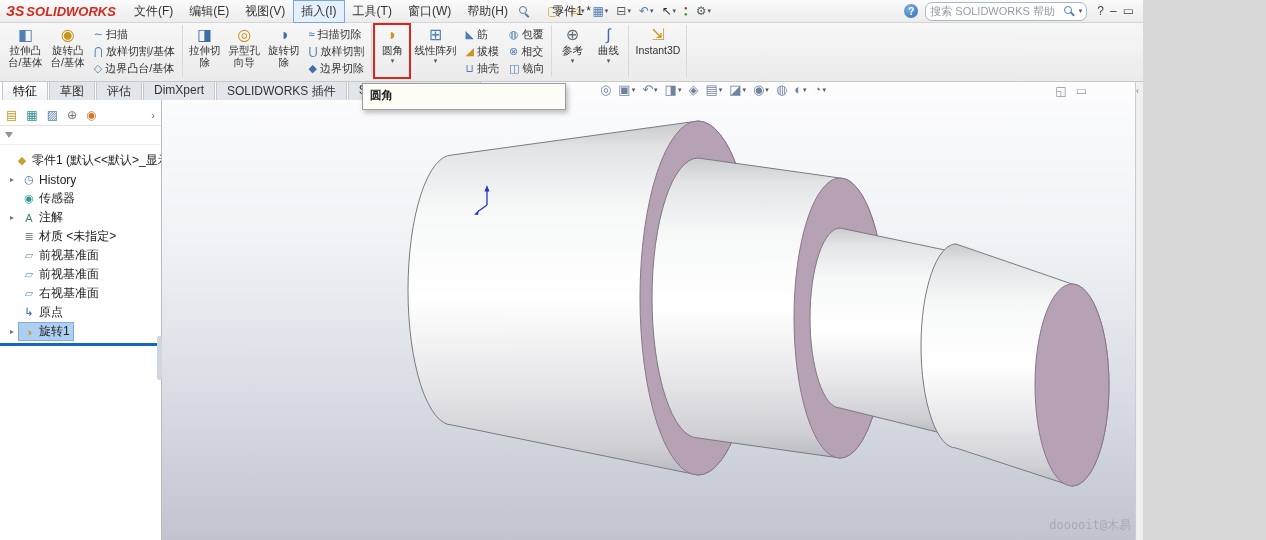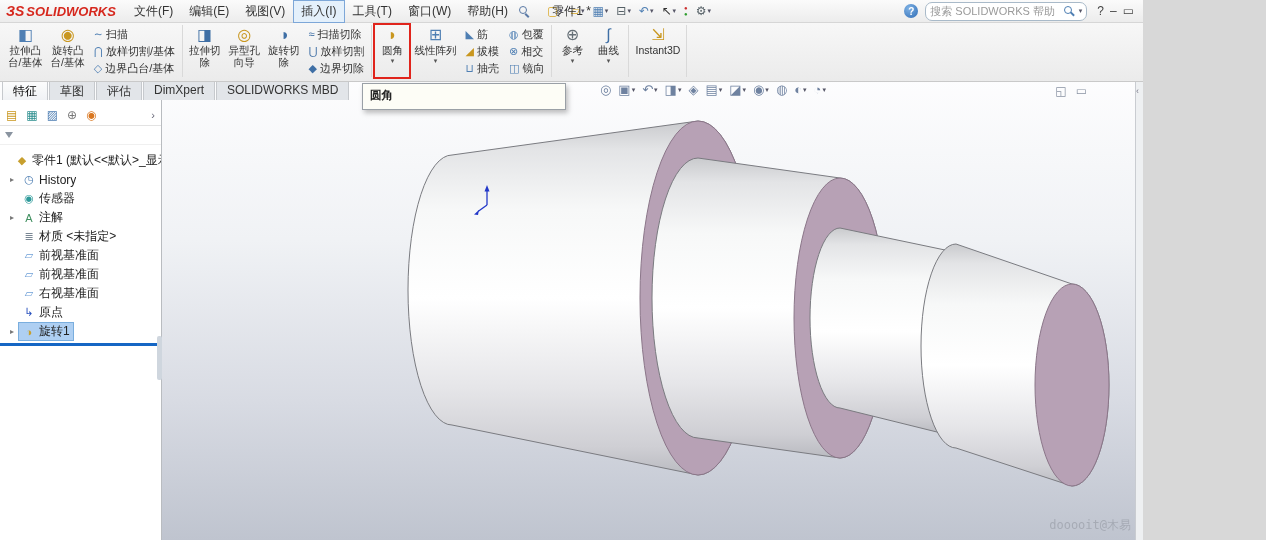--- a/index.html
+++ b/index.html
@@ -359,20 +359,21 @@
           <span>▭</span>
         </div>
       <div id="watermark">dooooit@木易</div>
     </div>
 
     <div id="tabstrip">
         <div class="cm-tab active">特征</div>
         <div class="cm-tab">草图</div>
         <div class="cm-tab">评估</div>
         <div class="cm-tab">DimXpert</div>
+        <div class="cm-tab">SOLIDWORKS 插件</div>
         <div class="cm-tab">SOLIDWORKS MBD</div>
       </div>
 
     <div id="panel">
       <div id="panel-tabs">
           <span class="ptab" style="color: rgb(201, 151, 31);">▤</span>
           <span class="ptab" style="color: rgb(46, 143, 143);">▦</span>
           <span class="ptab" style="color: rgb(79, 127, 179);">▨</span>
           <span class="ptab" style="color: rgb(119, 119, 119);">⊕</span>
           <span class="ptab" style="color: rgb(217, 119, 32);">◉</span>

